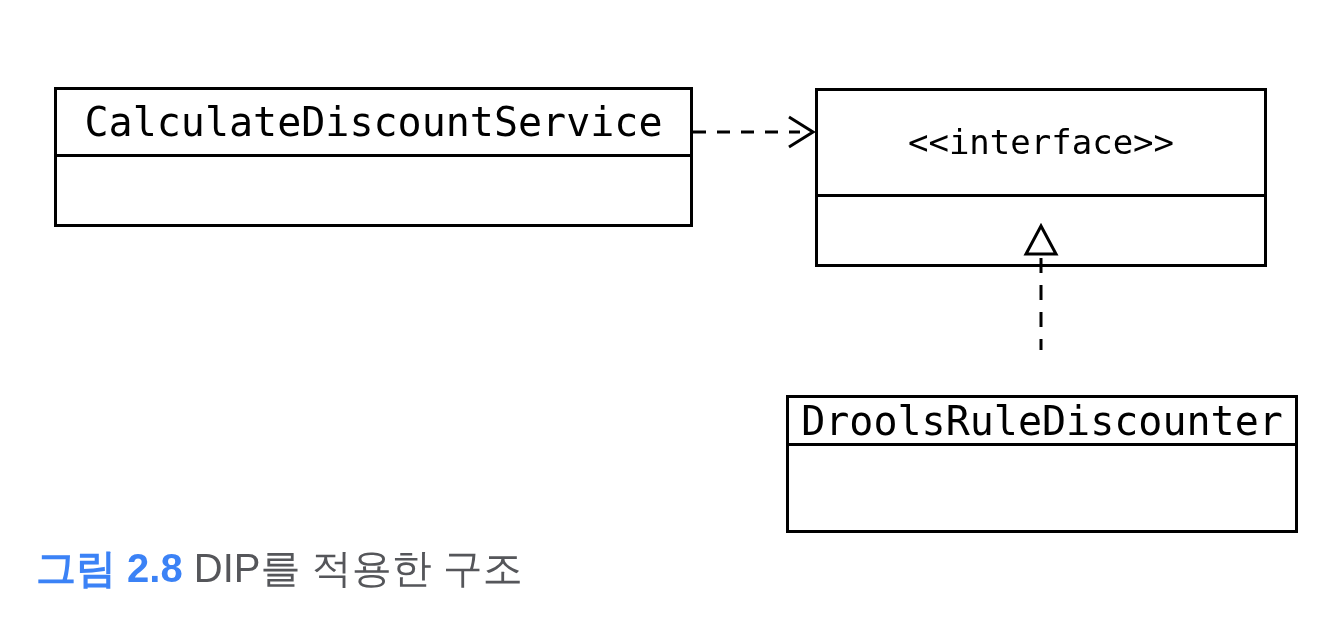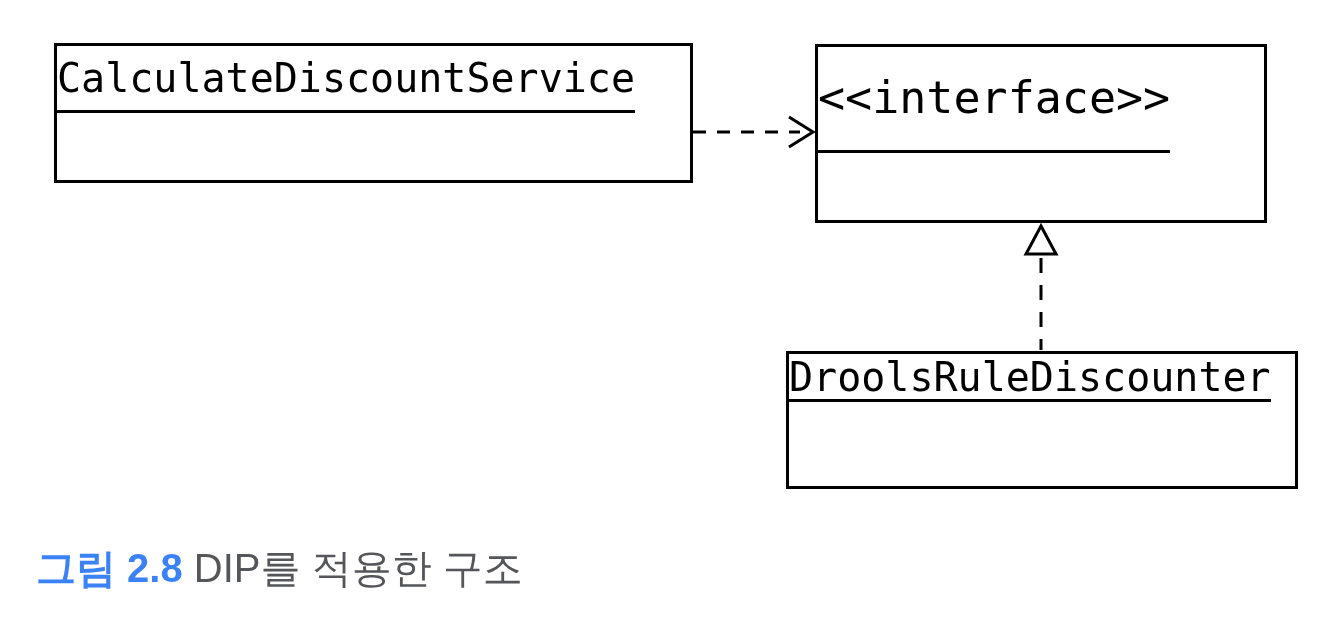--- a/index.html
+++ b/index.html
@@ -14,21 +14,22 @@
     background: #ffffff;
     overflow: hidden;
     font-family: "DejaVu Sans Mono", monospace;
   }
   .uml-class {
     position: absolute;
     box-sizing: border-box;
     border: 3px solid #000000;
     background: #ffffff;
     display: flex;
-    flex-direction: row;
+    flex-direction: column;
+    margin-top: 44px;
   }
   .uml-title {
     box-sizing: border-box;
     border-bottom: 3px solid #000000;
     display: flex;
     flex-direction: column;
     align-items: center;
     justify-content: center;
     text-align: center;
     color: #000000;
@@ -37,21 +38,21 @@
     flex: 1 1 auto;
     background: #ffffff;
   }
   .class-name {
     font-size: 40px;
     line-height: 1.15;
     white-space: nowrap;
     color: #000000;
   }
   .stereotype {
-    font-size: 45px;
+    font-size: 34px;
     line-height: 1.25;
     white-space: nowrap;
     color: #000000;
   }
   #box-service   { left: 54px;  top: 43px;  width: 639px; height: 140px; }
   #box-service   .uml-title { height: 67px; }
   #box-interface { left: 815px; top: 44px;  width: 452px; height: 179px; }
   #box-interface .uml-title { height: 106px; }
   #box-drools    { left: 786px; top: 351px; width: 512px; height: 138px; }
   #box-drools    .uml-title { height: 48px; }

